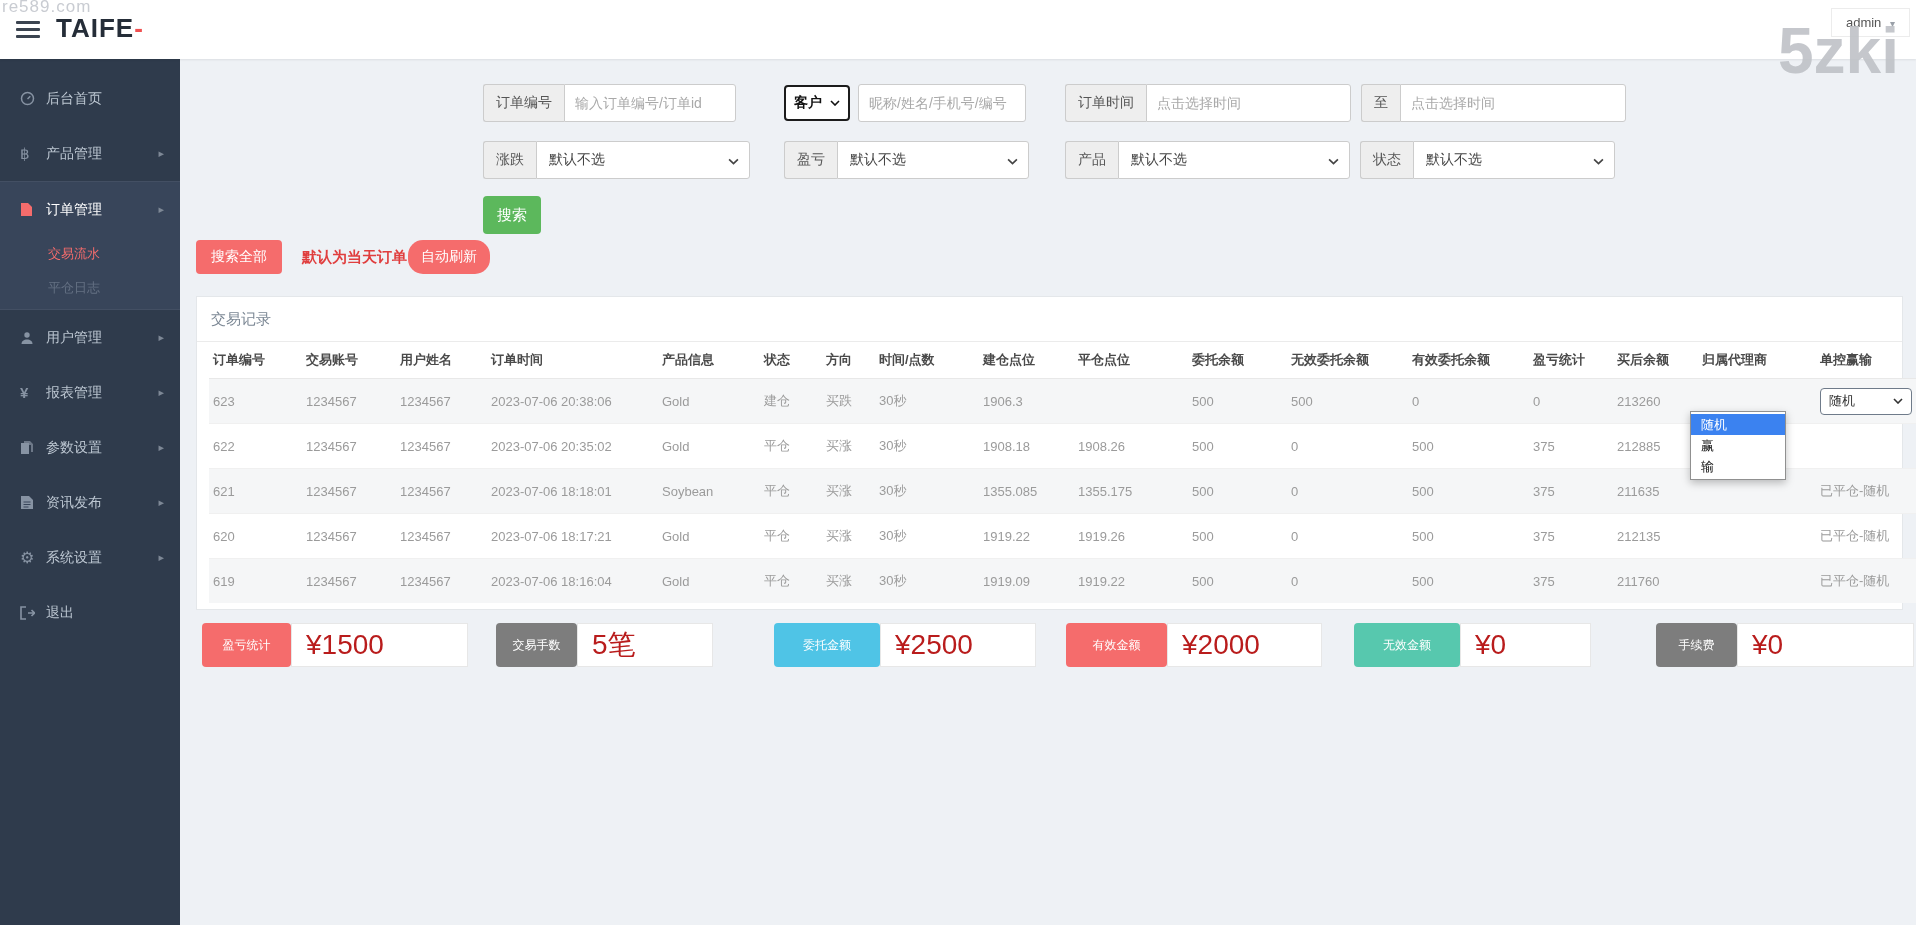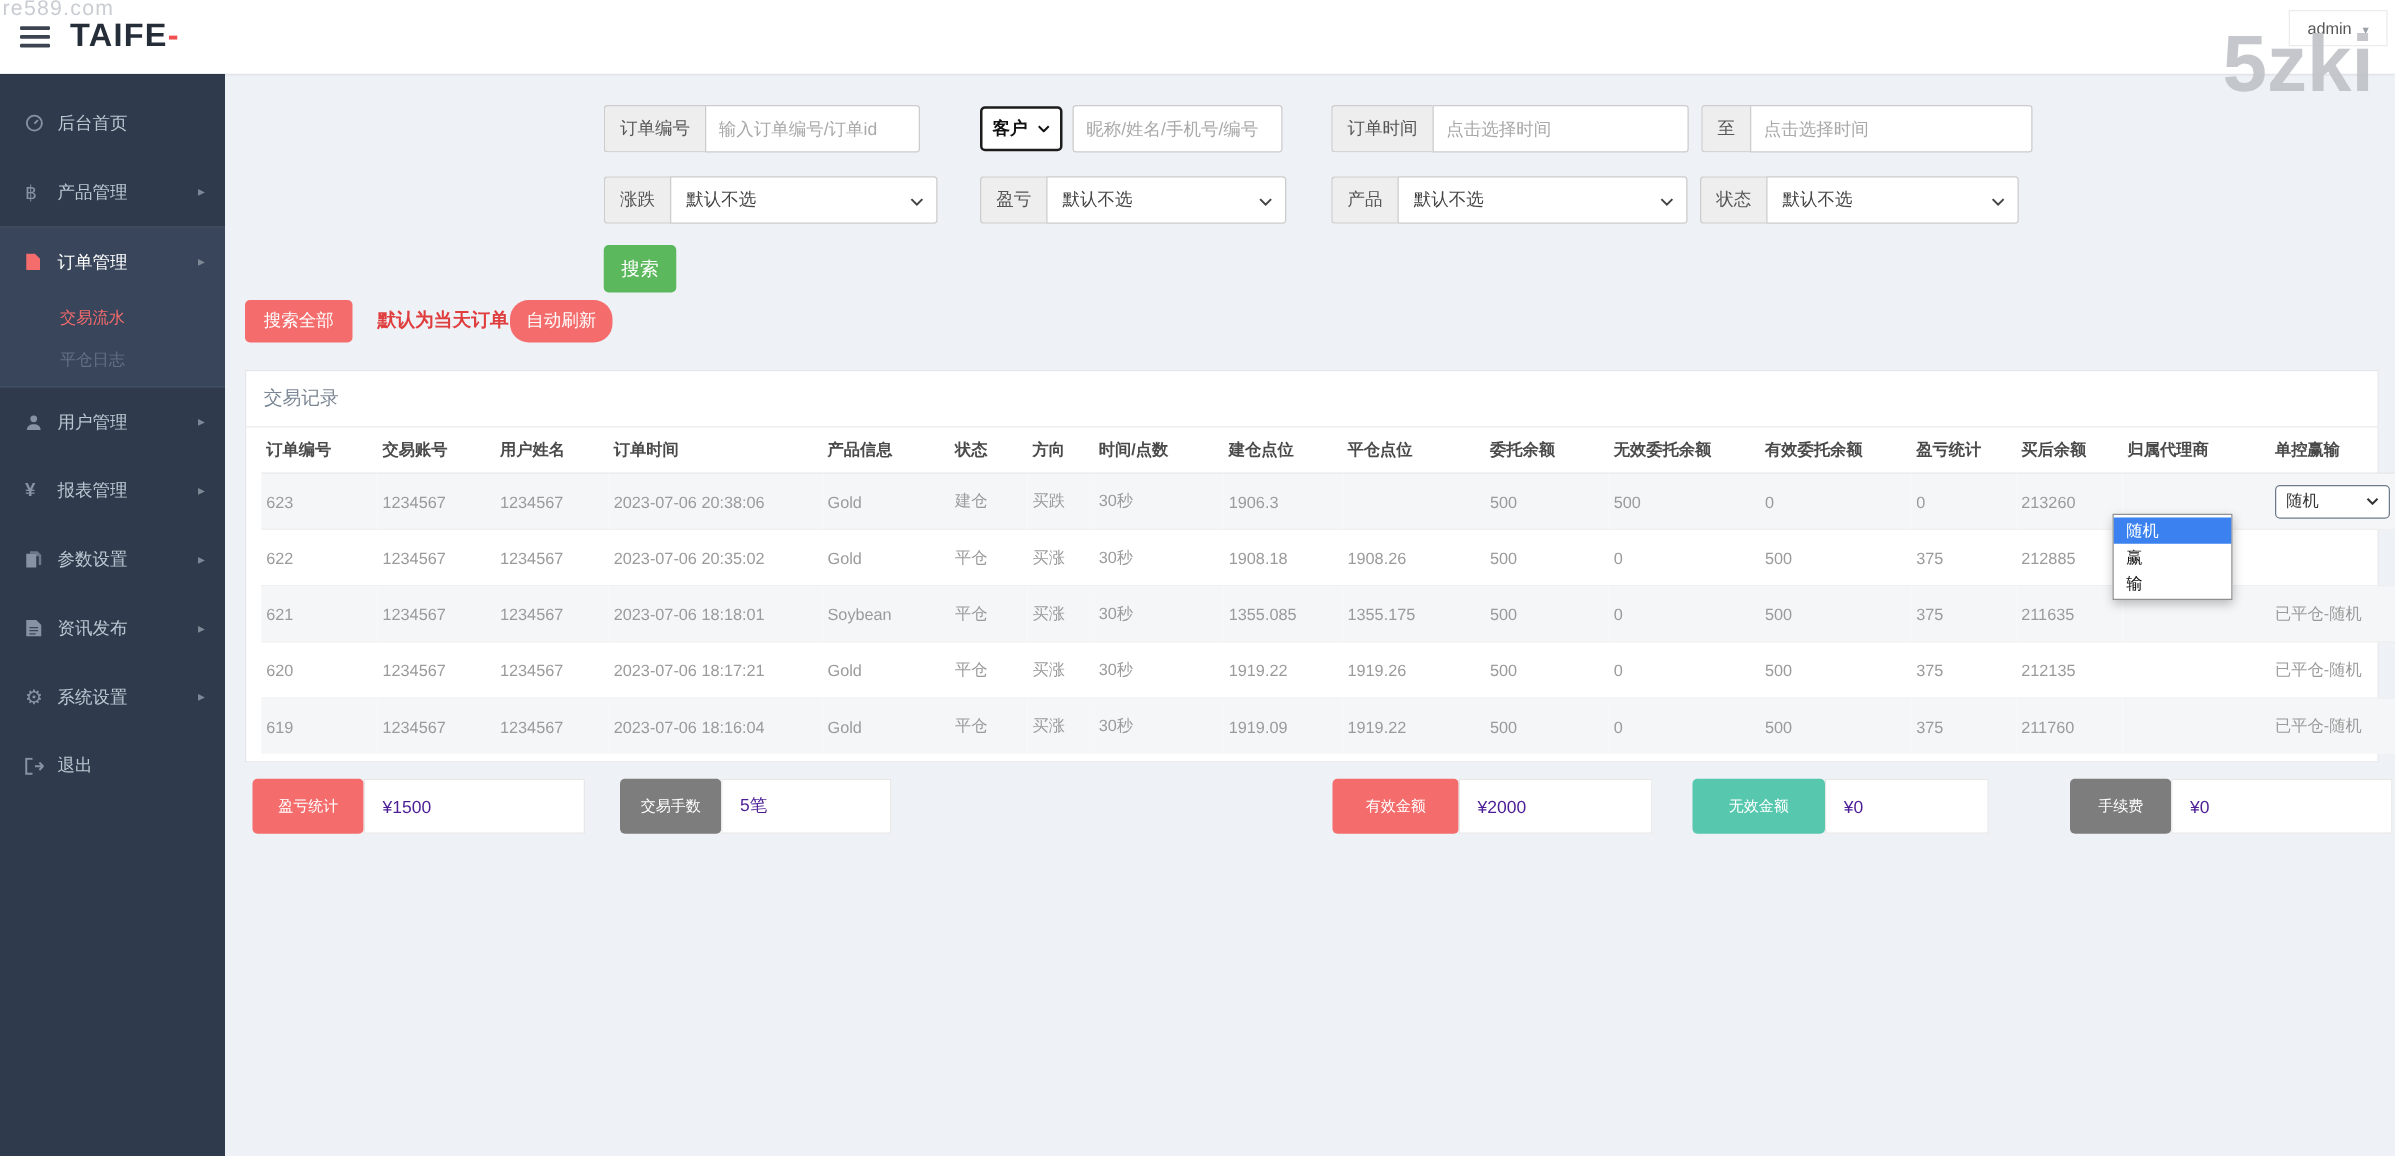--- a/index.html
+++ b/index.html
@@ -89,21 +89,21 @@
   .dd-list{position:absolute;left:1510px;top:352px;width:94px;background:#fff;border:1px solid #909090;
            box-shadow:0 3px 8px rgba(0,0,0,.25);z-index:20;padding:2px 0;}
   .dd-option{height:21px;line-height:21px;padding-left:10px;font-size:13px;color:#111;cursor:pointer;}
   .dd-option.selected{background:#3b82f0;color:#fff;}
 
   
   .sg{position:absolute;top:564px;height:44px;display:flex;}
   .stat-label{display:inline-flex;align-items:center;justify-content:center;color:#fff;font-size:12px;
               border-radius:4px;height:44px;box-sizing:border-box;}
   .stat-box{background:#fff;border:1px solid #e7e7e7;height:44px;box-sizing:border-box;
-            display:inline-flex;align-items:center;padding-left:14px;font-size:14px;color:#4c1d95;}
+            display:inline-flex;align-items:center;padding-left:14px;font-size:28px;color:#b91c1c;}
   .sg1{left:22px}.sg1 .stat-label{width:89px}.sg1 .stat-box{width:177px}
   .sg2{left:316px}.sg2 .stat-label{width:81px}.sg2 .stat-box{width:136px}
   .sg3{left:594px}.sg3 .stat-label{width:106px}.sg3 .stat-box{width:156px}
   .sg4{left:886px}.sg4 .stat-label{width:101px}.sg4 .stat-box{width:155px}
   .sg5{left:1174px}.sg5 .stat-label{width:106px}.sg5 .stat-box{width:131px}
   .sg6{left:1476px}.sg6 .stat-label{width:81px}.sg6 .stat-box{width:177px}
 </style>
 </head>
 <body>
 
@@ -422,20 +422,24 @@
       </div>
 
     <div class="sg sg1">
       <span class="stat-label" style="background: rgb(245, 108, 108);">盈亏统计</span>
       <span class="stat-box">¥1500</span>
     </div>
     <div class="sg sg2">
       <span class="stat-label" style="background: rgb(125, 125, 125);">交易手数</span>
       <span class="stat-box">5笔</span>
     </div>
+    <div class="sg sg3">
+      <span class="stat-label" style="background: rgb(79, 196, 230);">委托金额</span>
+      <span class="stat-box">¥2500</span>
+    </div>
     <div class="sg sg4">
       <span class="stat-label" style="background: rgb(245, 108, 108);">有效金额</span>
       <span class="stat-box">¥2000</span>
     </div>
     <div class="sg sg5">
       <span class="stat-label" style="background: rgb(87, 200, 174);">无效金额</span>
       <span class="stat-box">¥0</span>
     </div>
     <div class="sg sg6">
       <span class="stat-label" style="background: rgb(125, 125, 125);">手续费</span>

